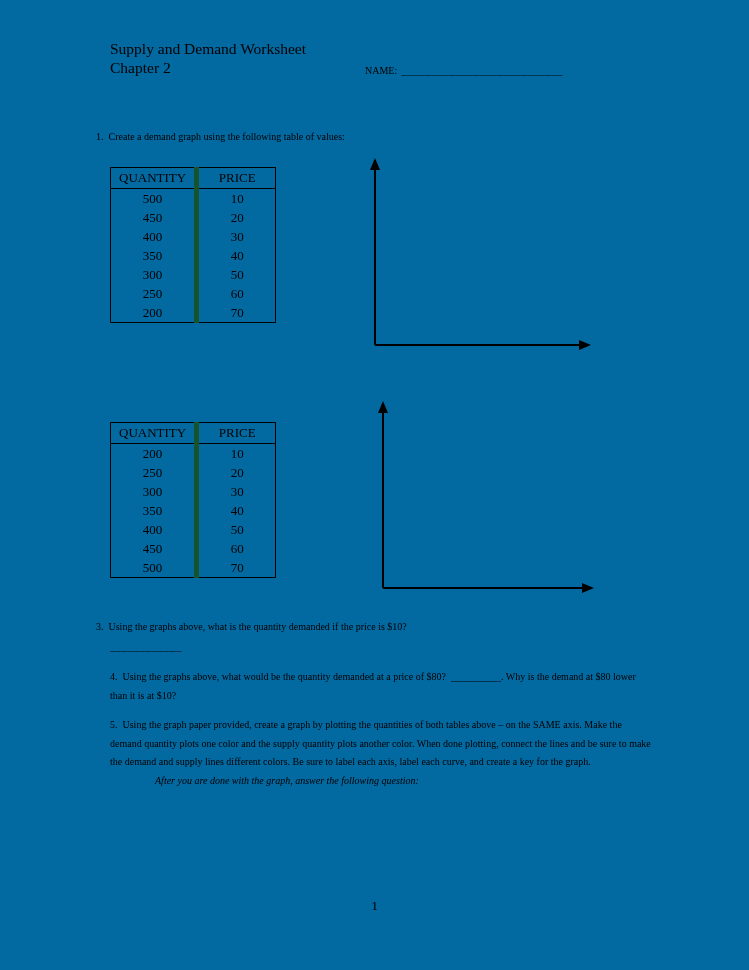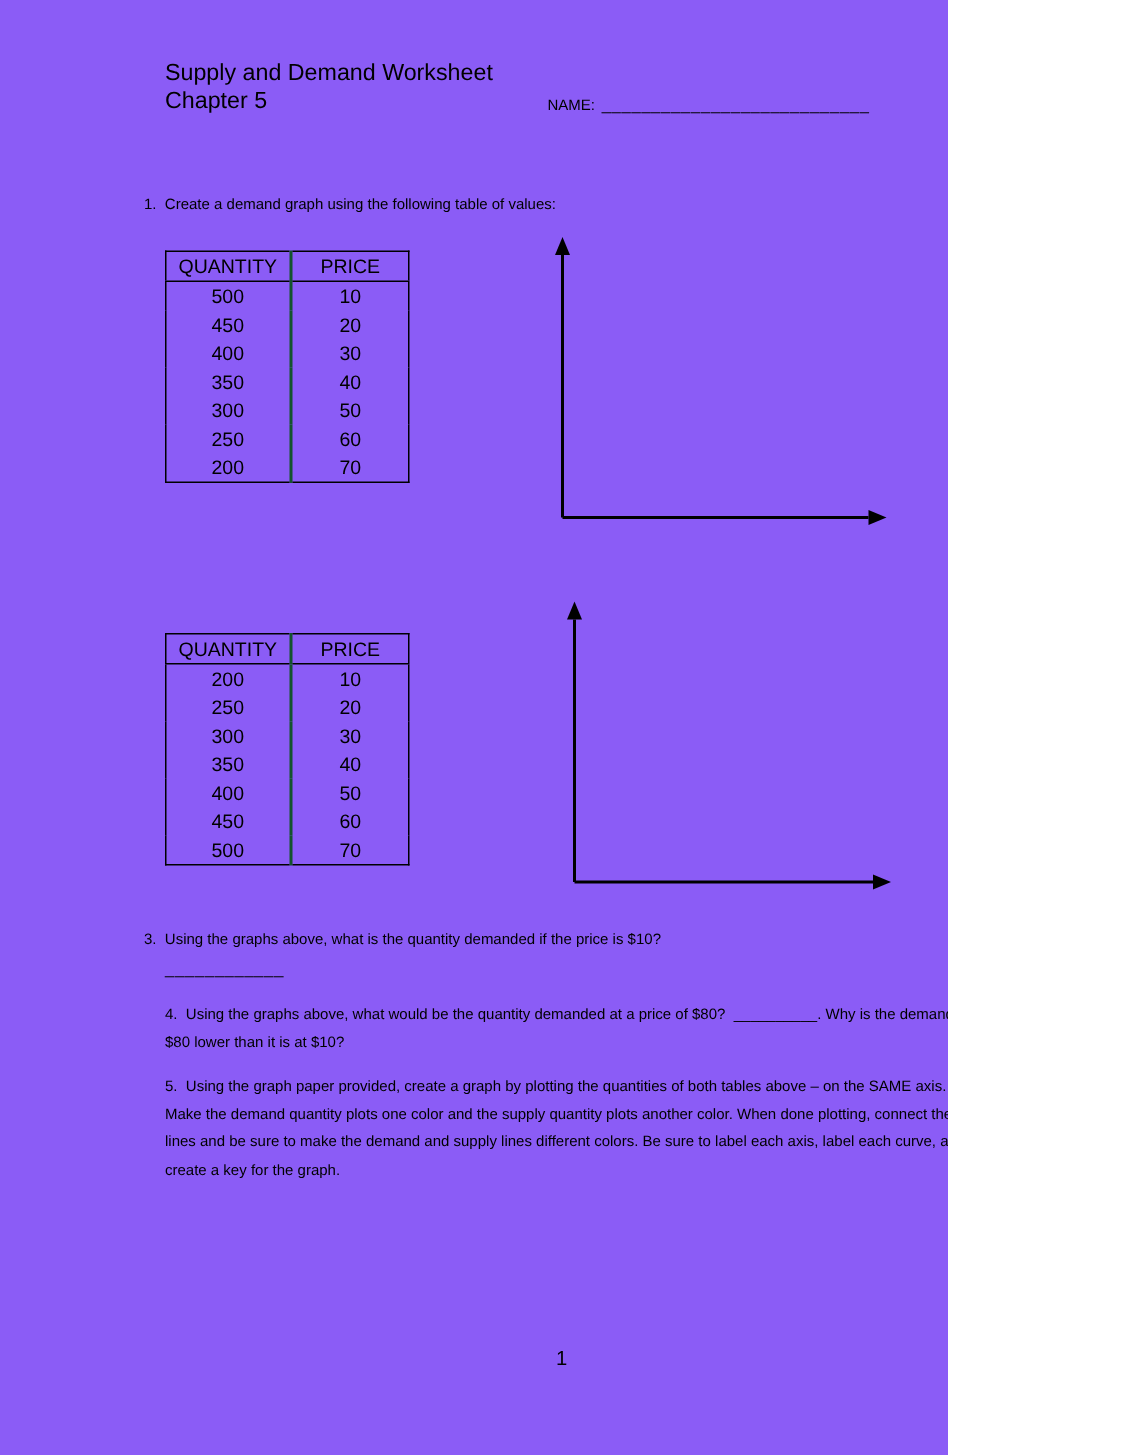--- a/index.html
+++ b/index.html
@@ -1,23 +1,23 @@
 <!DOCTYPE html>
 <html><head>
 <meta charset="utf-8">
 <style>
   * { margin: 0; padding: 0; box-sizing: border-box; }
   html, body { background: #ffffff; }
   .page {
     position: relative;
-    width: 632px;
+    width: 749px;
     height: 970px;
-    background: #8b5cf6;
+    background: #0369a1;
     color: #000000;
-    font-family: Liberation Sans, sans-serif;
+    font-family: Liberation Serif, serif;
     overflow: hidden;
   }
   .abs { position: absolute; }
   .title-text { font-size: 15.5px; line-height: 19px; }
   .q-text {
     font-size: 10px;
     line-height: 18.5px;
     white-space: pre-wrap;
   }
   .blank-line { font-size: 11px; letter-spacing: 0.5px; }
@@ -34,21 +34,21 @@
     padding: 2px 8px;
     text-align: center;
   }
   .values-table td {
     padding: 1.5px 8px;
     line-height: 16px;
     text-align: center;
   }
   .values-table th:first-child,
   .values-table td:first-child {
-    border-right: 2px solid #14532d;
+    border-right: 5px solid #14532d;
     width: 78px;
   }
   .values-table th:last-child,
   .values-table td:last-child { width: 79px; }
 
   .q5-block { width: 545px; }
   .q5-italic {
     font-style: italic;
     margin-left: 45px;
   }
@@ -63,21 +63,21 @@
     text-align: center;
     font-size: 13.5px;
   }
 </style>
 </head>
 <body>
 
 <div class="page">
 
   <div class="abs title-text" style="left:110px; top:39px;">Supply and Demand Worksheet</div>
-  <div class="abs title-text" style="left:110px; top:58px;">Chapter 5</div>
+  <div class="abs title-text" style="left:110px; top:58px;">Chapter 2</div>
   <div class="abs" style="left:365px; top:60px;">
     <span class="q-text">NAME:</span>
     <span class="blank-line">___________________________</span>
   </div>
 
   <div class="abs q-text" style="left:96px; top:128px; width:560px;">1.  Create a demand graph using the following table of values:</div>
 
   <table class="values-table abs" style="left:110px; top:167px;">
     <thead>
       <tr>
@@ -171,17 +171,18 @@
     <polygon points="221,190 209,185 209,195" fill="#000"></polygon>
   </svg>
 
   <div class="abs q-text" style="left:96px; top:618px; width:560px;">3.  Using the graphs above, what is the quantity demanded if the price is $10?</div>
   <div class="abs blank-line" style="left:110px; top:640px;">____________</div>
 
   <div class="abs q-text" style="left:110px; top:668px; width:545px;">4.  Using the graphs above, what would be the quantity demanded at a price of $80?  __________. Why is the demand at $80 lower than it is at $10?</div>
 
   <div class="abs q5-block" style="left:110px; top:716px;">
     <div class="q-text">5.  Using the graph paper provided, create a graph by plotting the quantities of both tables above – on the SAME axis. Make the demand quantity plots one color and the supply quantity plots another color. When done plotting, connect the lines and be sure to make the demand and supply lines different colors. Be sure to label each axis, label each curve, and create a key for the graph.</div>
+    <div class="q-text q5-italic">After you are done with the graph, answer the following question:</div>
   </div>
 
   <div class="abs footer-pagenum">1</div>
 
 </div>
 
 </body></html>

